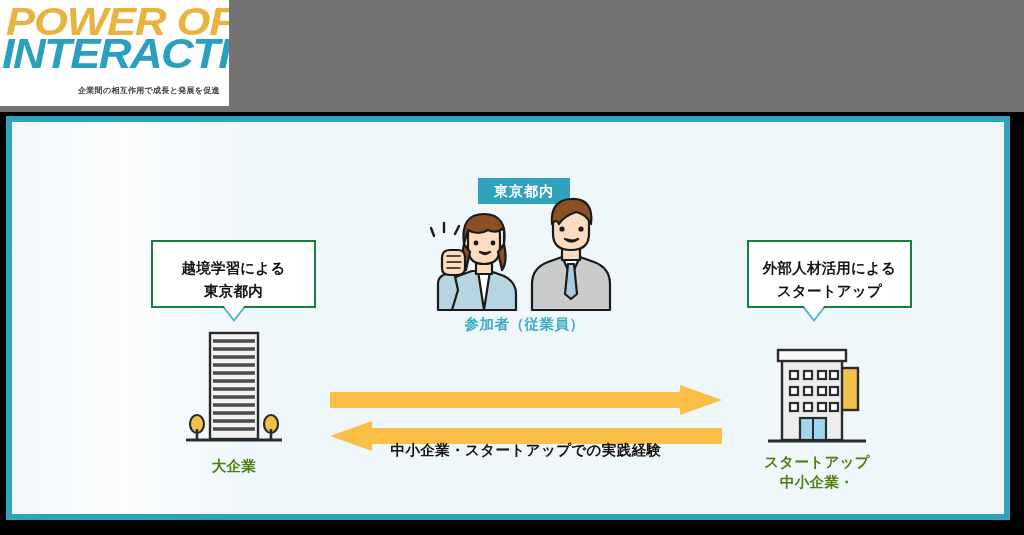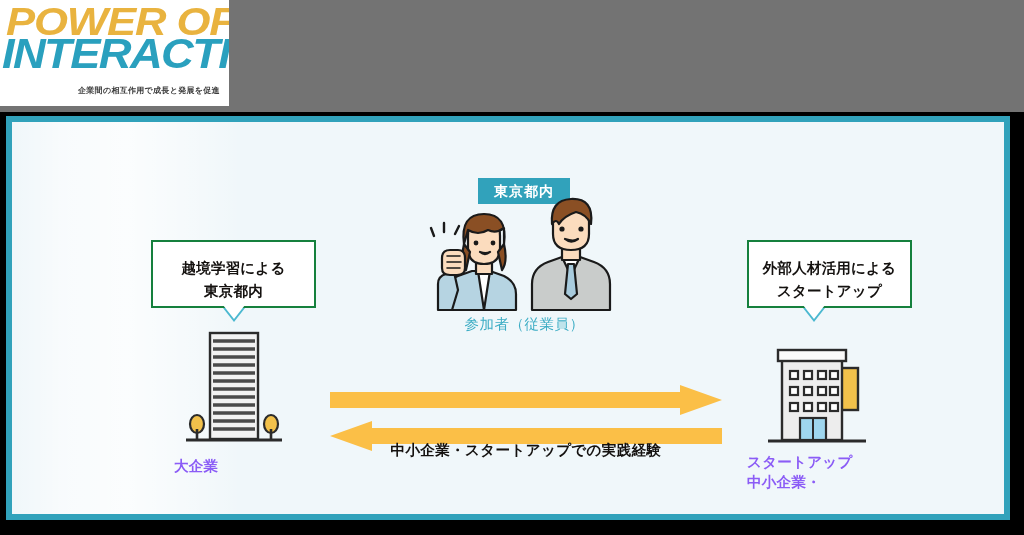--- a/index.html
+++ b/index.html
@@ -135,34 +135,35 @@
   #callout-right-tail-fill { left: 791px; top: 183px; }
 
   
   #people { position: absolute; left: 416px; top: 50px; width: 190px; height: 140px; }
   #people-caption {
     position: absolute;
     left: 420px; top: 193px;
     width: 185px;
     text-align: center;
     font-size: 14.5px;
-    font-weight: normal;
+    font-weight: bold;
     color: #3BACC4;
     letter-spacing: 0.5px;
   }
 
   
   #building-large { position: absolute; left: 174px; top: 207px; width: 96px; height: 118px; }
   #building-small { position: absolute; left: 750px; top: 218px; width: 110px; height: 108px; }
 
   .bld-label {
     position: absolute;
+    text-align: center;
     font-size: 14.5px;
     font-weight: bold;
-    color: #8b5cf6;
+    color: #4d7c0f;
     line-height: 20px;
     letter-spacing: 0.3px;
   }
   #label-large { left: 162px; top: 334px; width: 120px; }
   #label-small { left: 735px; top: 330px; width: 140px; }
 
   
   #arrow-top    { position: absolute; left: 318px; top: 263px; width: 392px; height: 30px; }
   #arrow-bottom { position: absolute; left: 318px; top: 299px; width: 392px; height: 30px; }
 

